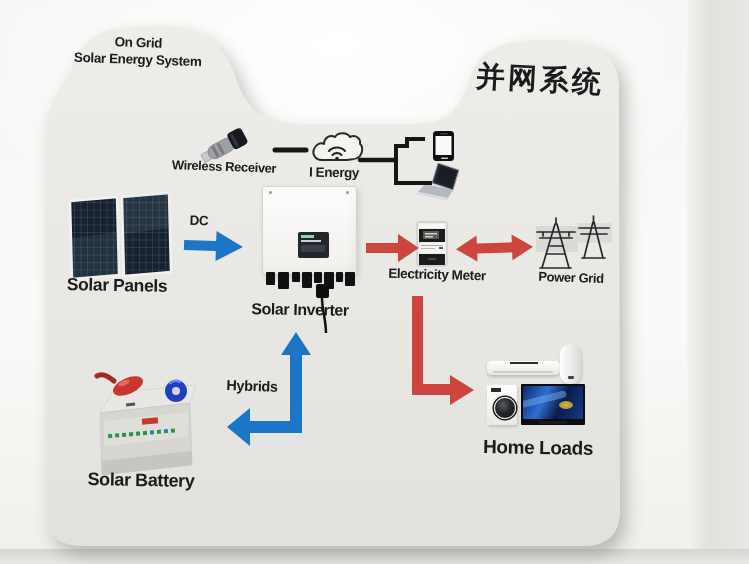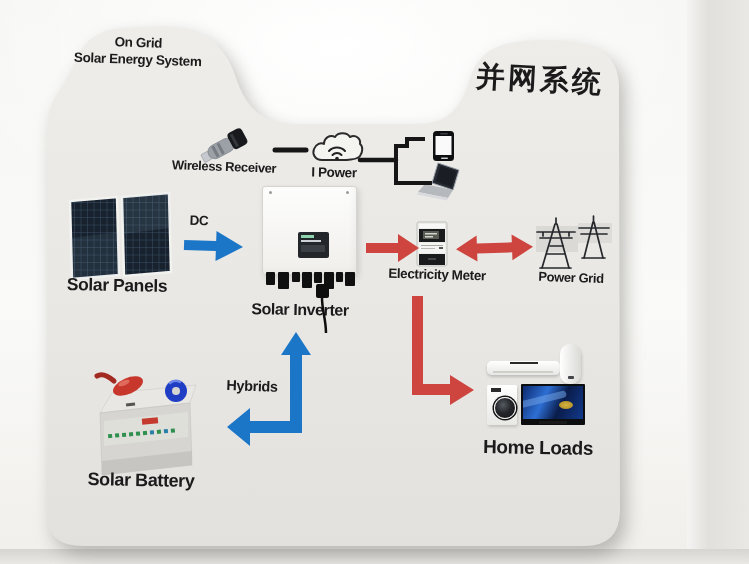--- a/index.html
+++ b/index.html
@@ -237,21 +237,21 @@
       <ellipse cx="34" cy="18" rx="6" ry="2.5" fill="#e06a5c" transform="rotate(-24 34 18)"></ellipse>
     </g>
     <g>
       <circle cx="86" cy="26" r="11" fill="#1f3ec4"></circle>
       <circle cx="86" cy="26" r="4" fill="#d6d5d1"></circle>
       <path d="M80 18 a9 9 0 0 1 10 -1" stroke="#6d86e8" stroke-width="2.5" fill="none" stroke-linecap="round"></path>
     </g>
   </svg>
 
   <div class="lbl lbl-wr">Wireless Receiver</div>
-  <div class="lbl lbl-ic">I Power</div>
+  <div class="lbl lbl-ic">I Energy</div>
   <div class="lbl lbl-dc">DC</div>
   <div class="lbl lbl-sp">Solar Panels</div>
   <div class="lbl lbl-si">Solar Inverter</div>
   <div class="lbl lbl-em">Electricity Meter</div>
   <div class="lbl lbl-pg">Power Grid</div>
   <div class="lbl lbl-hl">Home Loads</div>
   <div class="lbl lbl-hy">Hybrids</div>
   <div class="lbl lbl-sb">Solar Battery</div>
 
   <svg class="abs" style="left:0;top:0;pointer-events:none;" width="749" height="564" viewBox="0 0 749 564">

